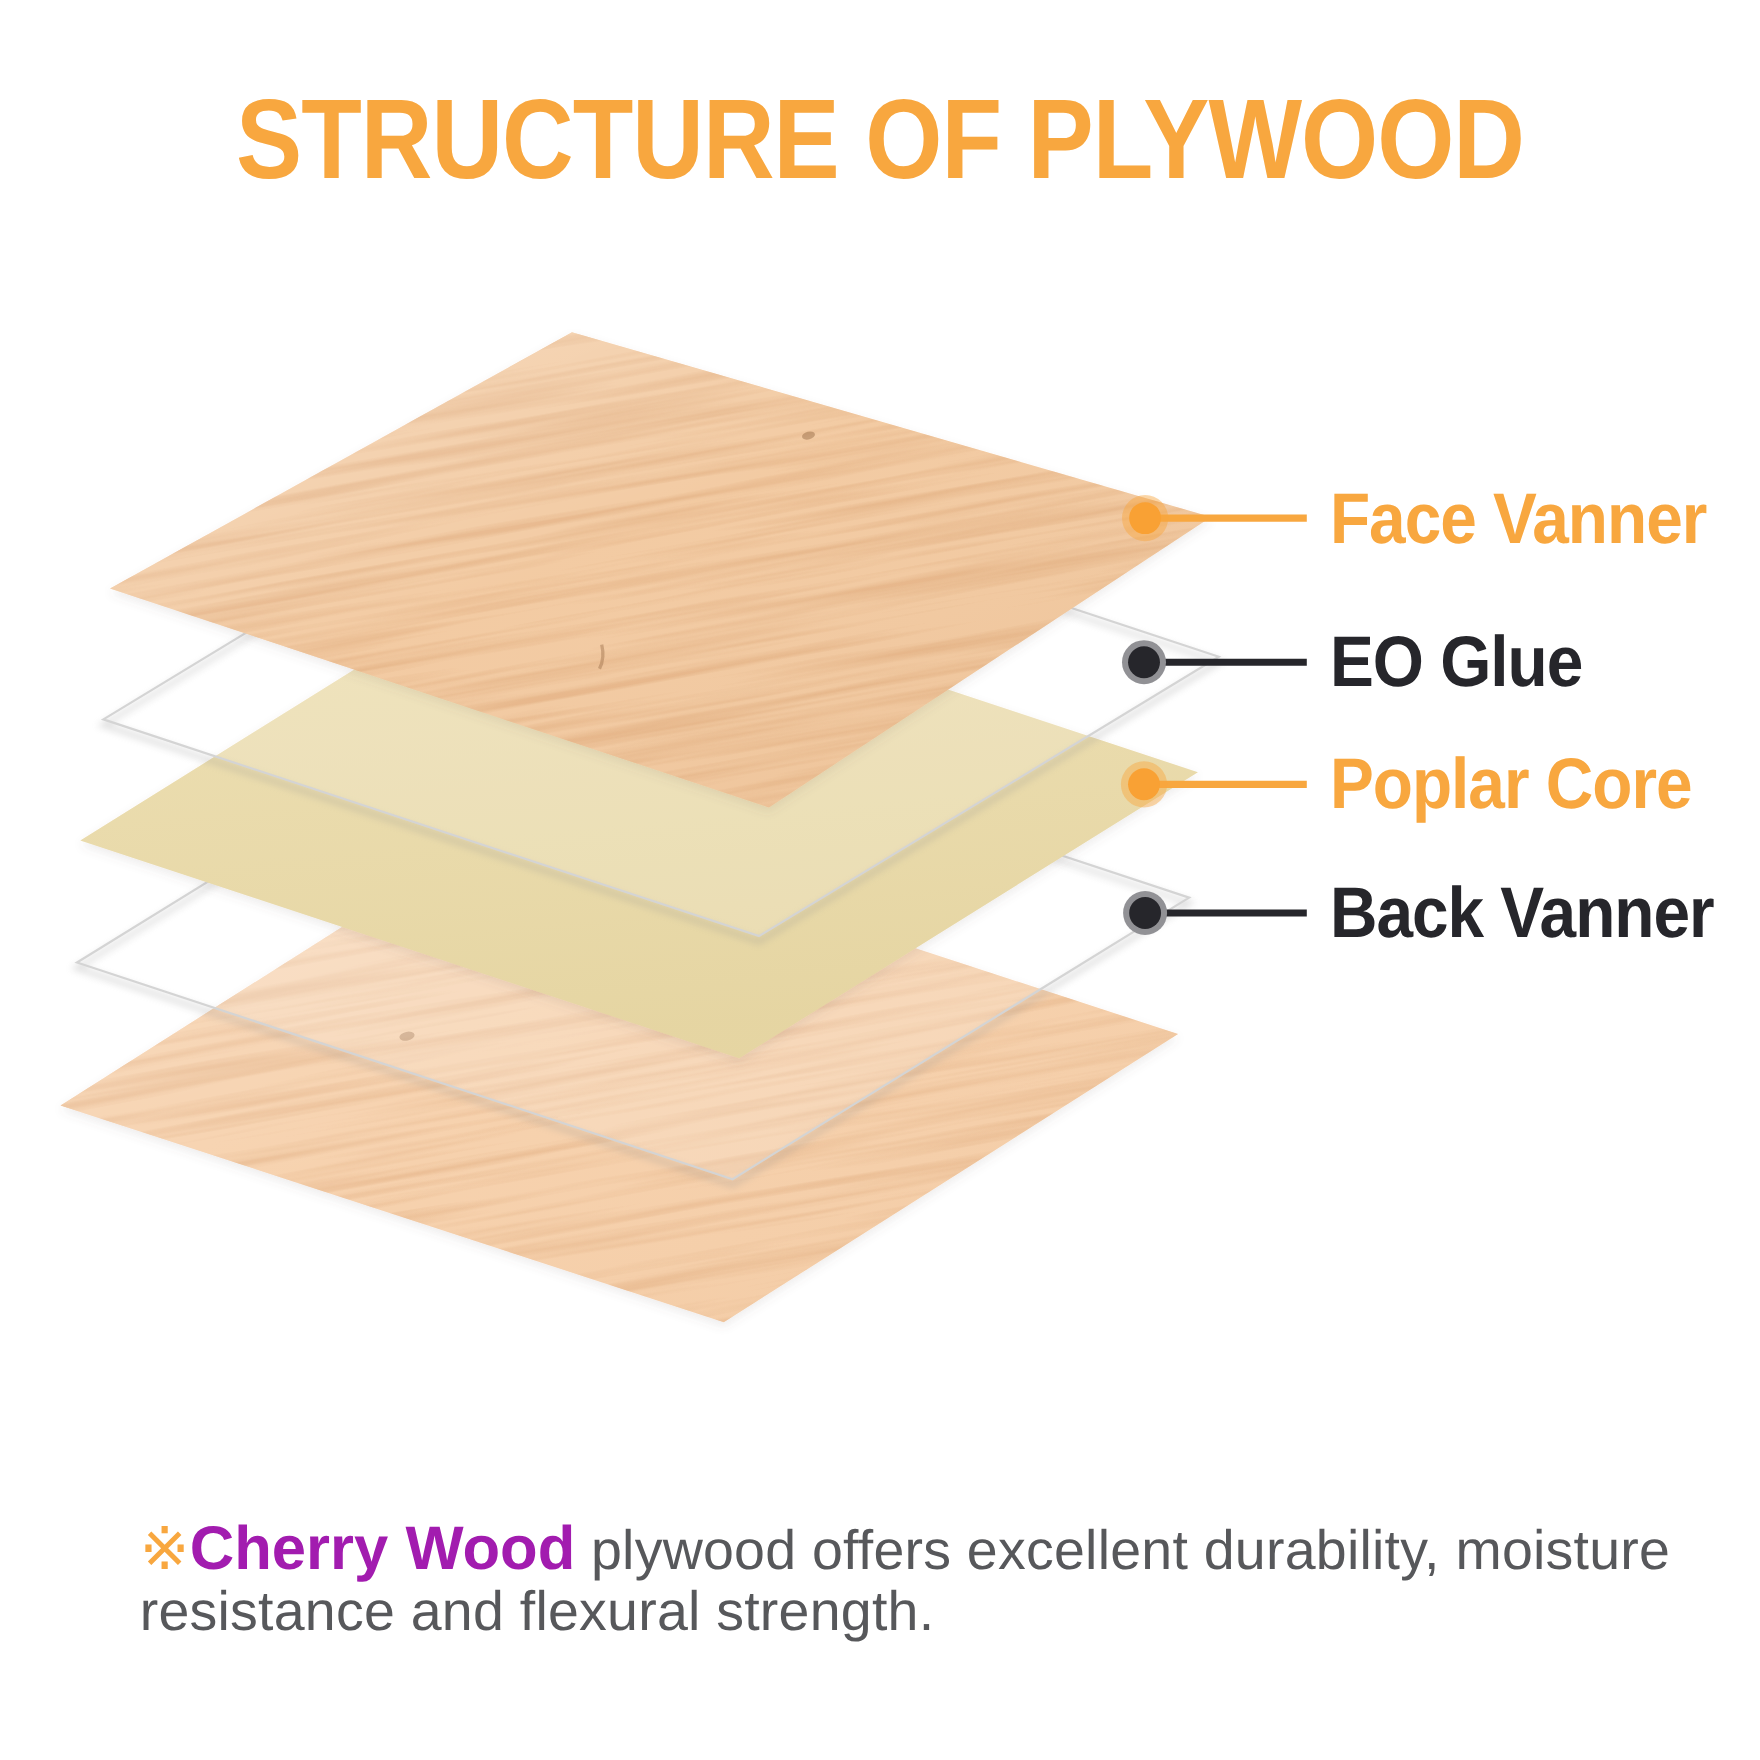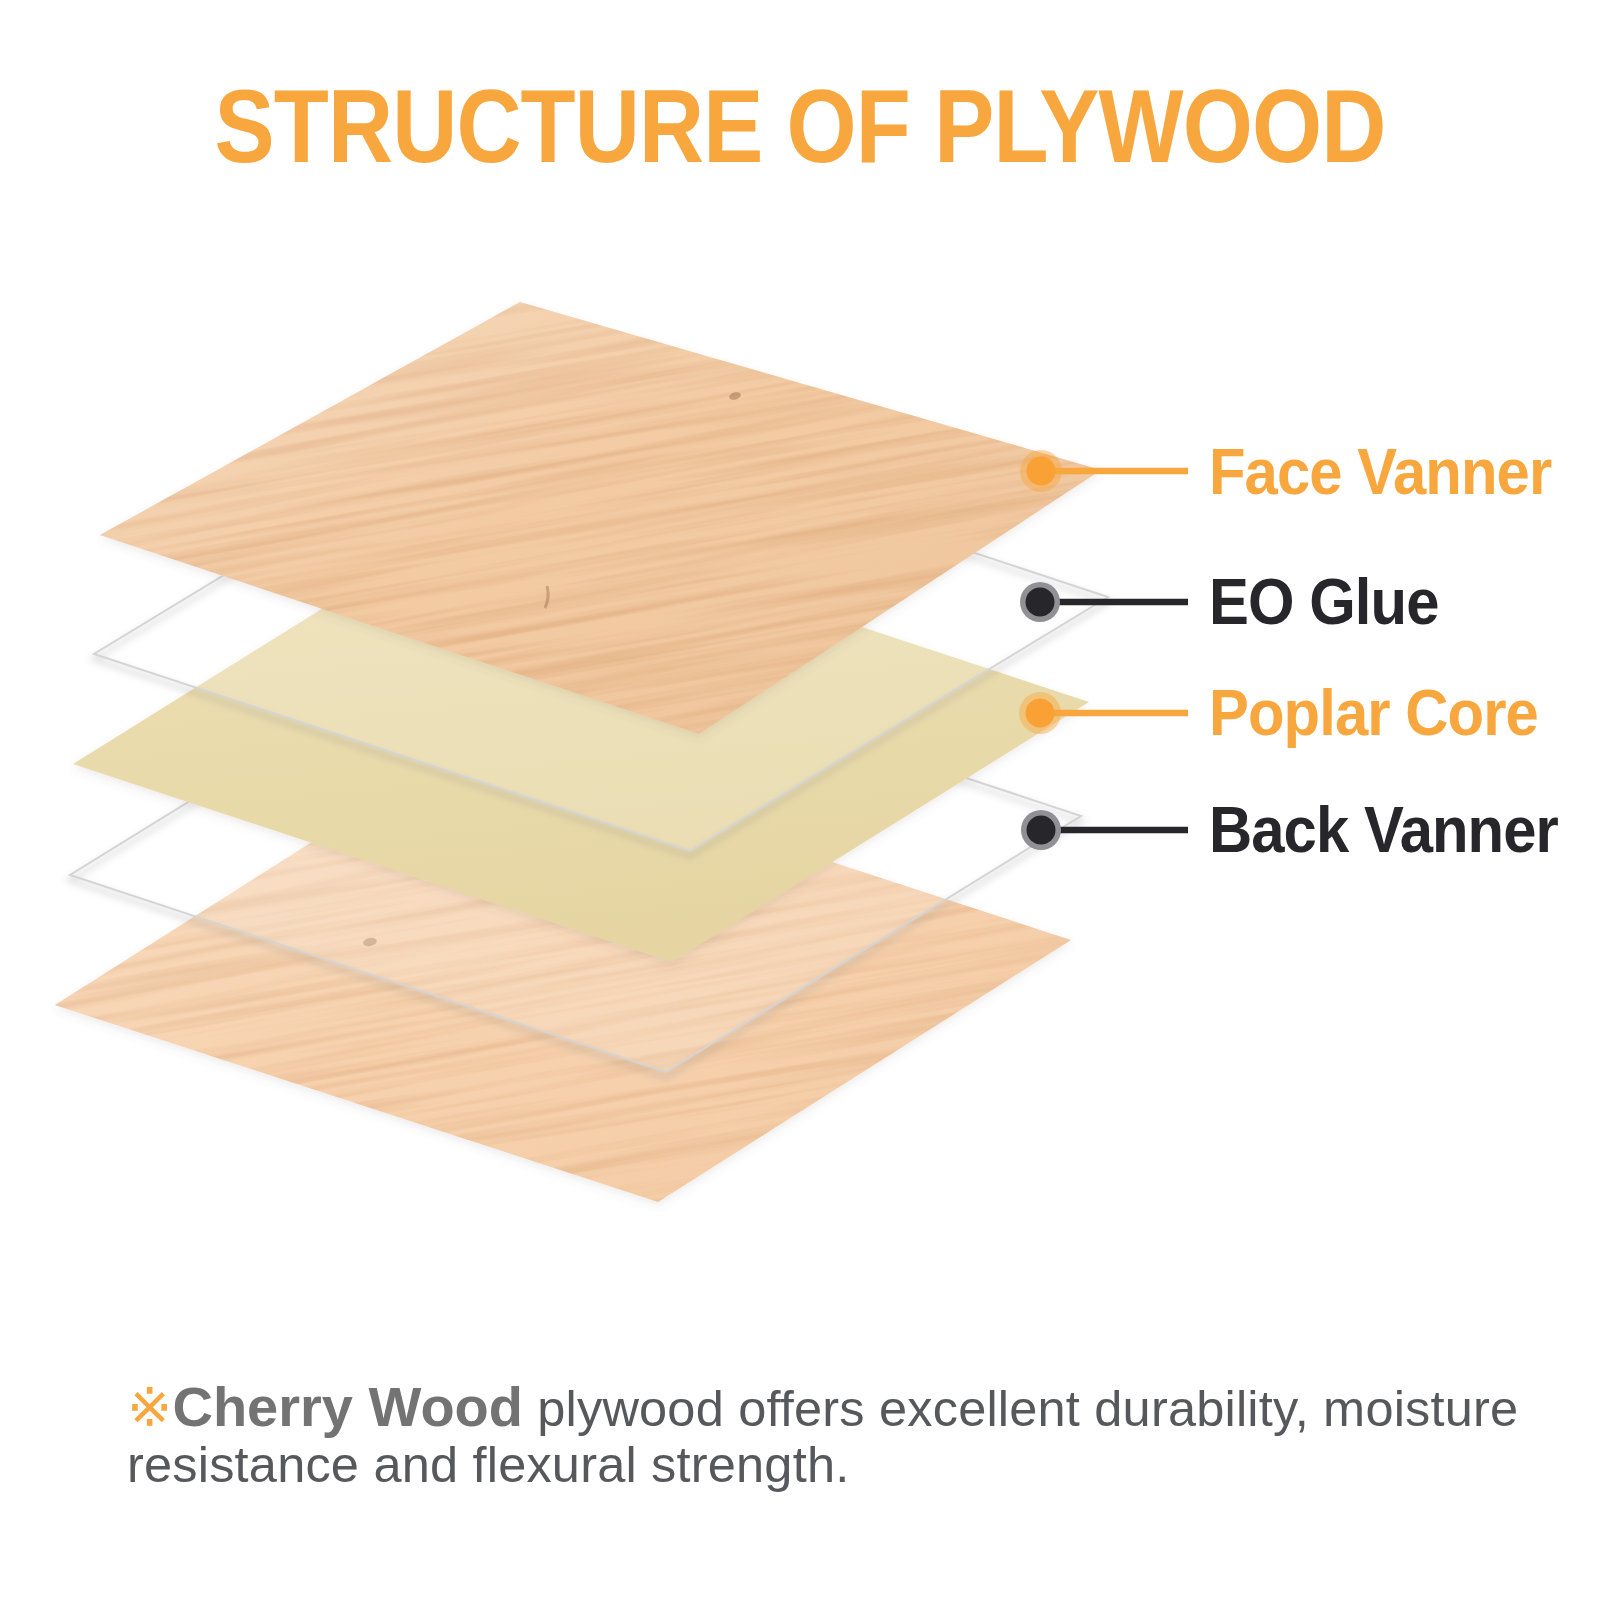--- a/index.html
+++ b/index.html
@@ -15,21 +15,21 @@
 
   .callout-label{position:absolute;left:1209px;white-space:nowrap;
                  font-weight:700;font-size:65px;letter-spacing:-1px;line-height:1;
                  transform:translateY(-50%) scaleX(0.92);transform-origin:0 50%;}
   .callout-label.accent{color:#F8A73F;}
   .callout-label.dark{color:#26262B;}
 
   .footnote{position:absolute;left:127px;top:1379px;width:1450px;margin:0;
             font-size:50.5px;line-height:56px;color:#57585B;letter-spacing:0.2px;}
   .footnote .mark{color:#F8A73F;font-family:"DejaVu Sans",sans-serif;font-size:54px;}
-  .footnote .hl{font-weight:700;font-size:56px;color:#737373;letter-spacing:0;}
+  .footnote .hl{font-weight:700;font-size:56px;color:#a21caf;letter-spacing:0;}
 </style>
 </head>
 <body>
 
 <div class="page">
 
   <div class="title">STRUCTURE OF PLYWOOD</div>
 
   <svg class="diagram" width="1600" height="1600" viewBox="0 0 1600 1600">
     <defs>

